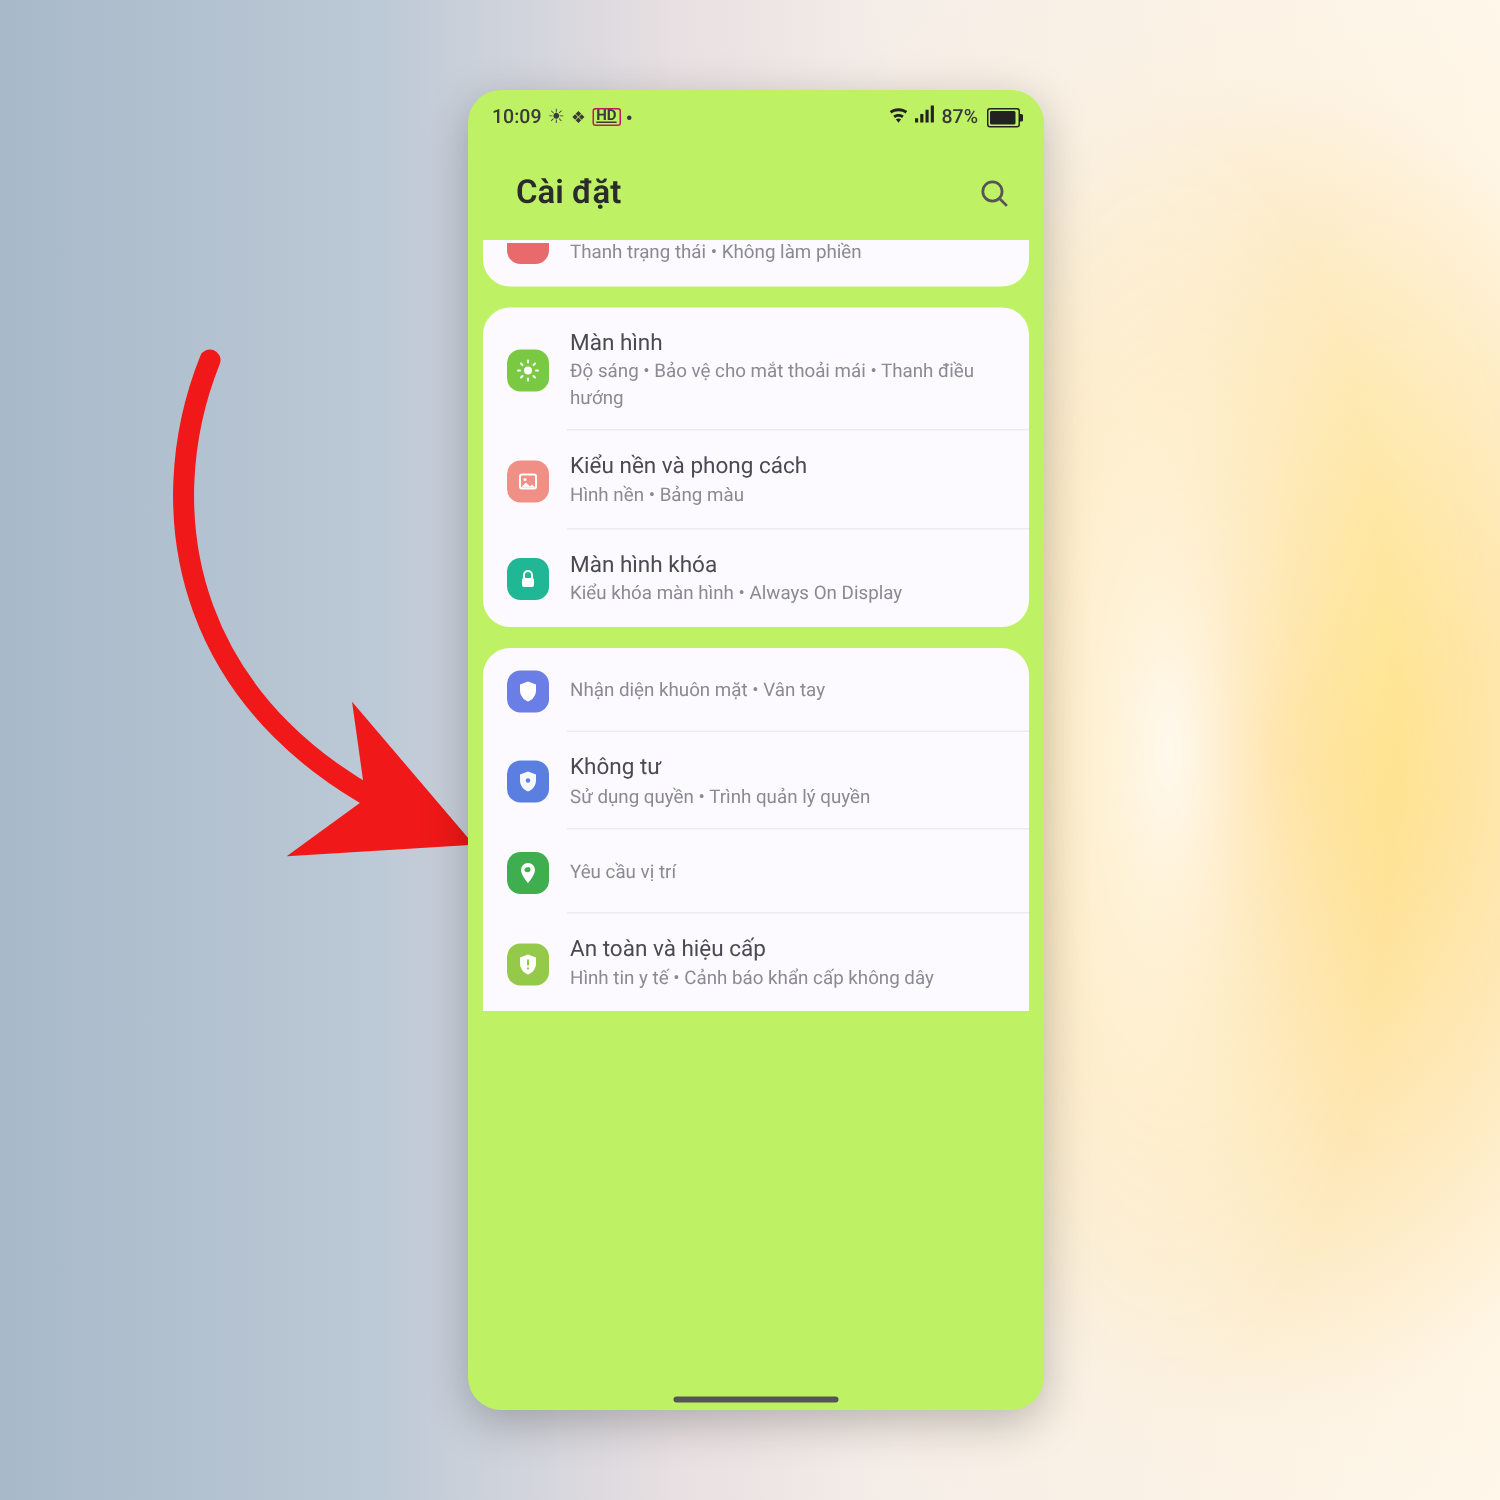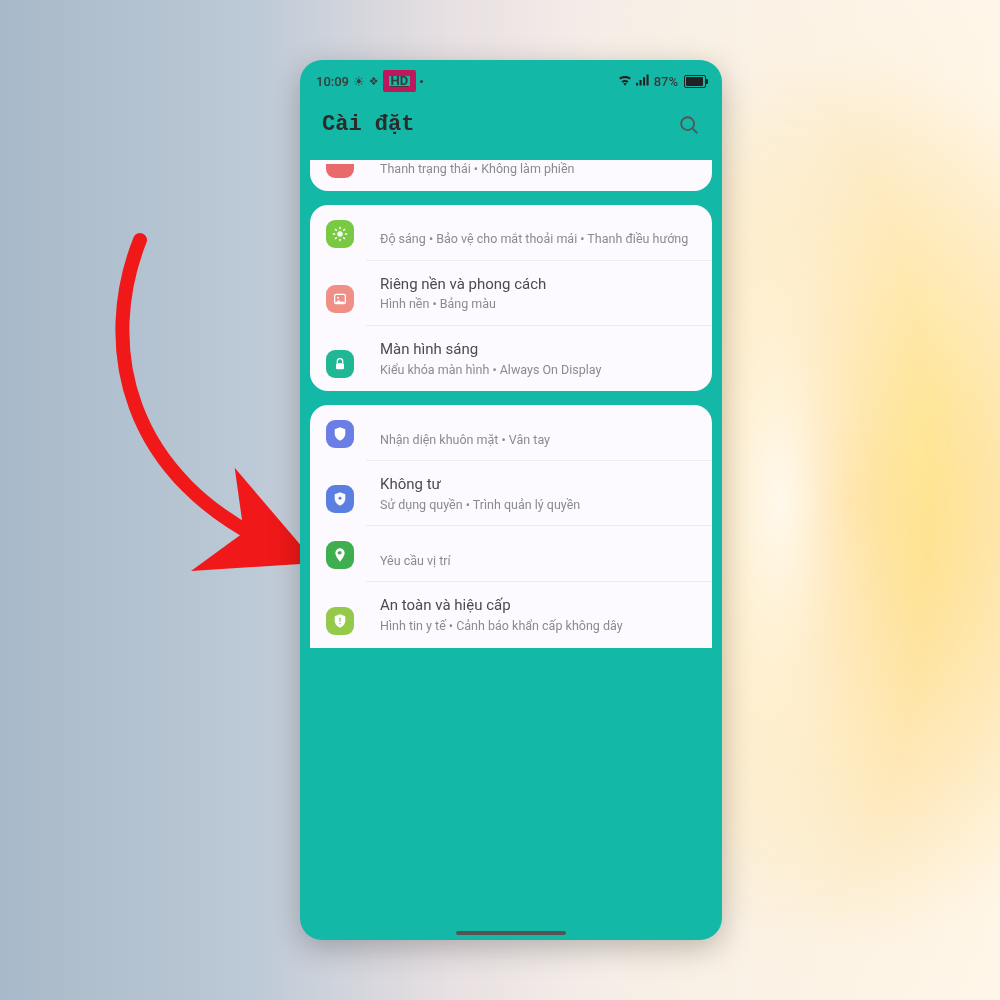--- a/index.html
+++ b/index.html
@@ -6,40 +6,40 @@
   
   .bg{position:absolute;inset:0;background:
       radial-gradient(ellipse 600px 900px at 85% 50%, rgba(255,200,90,0.9) 0%, rgba(255,220,140,0.7) 25%, rgba(255,240,210,0.3) 50%, rgba(255,255,255,0) 70%),
       linear-gradient(90deg, #a8b9c9 0%, #bcc9d6 25%, #e8e0e2 45%, #f5eee8 60%, #fff8ee 100%);
   }
   .bg::before{content:"";position:absolute;inset:0;background:
       radial-gradient(ellipse 250px 700px at 78% 50%, rgba(255,255,255,0.85) 0%, rgba(255,255,255,0) 60%),
       radial-gradient(ellipse 180px 600px at 92% 45%, rgba(255,170,40,0.5) 0%, rgba(255,255,255,0) 55%);
       mix-blend-mode:screen;}
   
-  .phone{position:absolute;left:300px;top:60px;width:422px;height:880px;background:#14b8a6;border-radius:22px;box-shadow:0 8px 30px rgba(0,0,0,0.25);overflow:hidden;}
+  .phone{position:absolute;left:312px;top:60px;width:384px;height:880px;background:#bef264;border-radius:22px;box-shadow:0 8px 30px rgba(0,0,0,0.25);overflow:hidden;}
   
   .status{display:flex;justify-content:space-between;align-items:center;padding:10px 16px 6px;font-size:13px;color:#3a3a3a;font-weight:500;}
   .status .left,.status .right{display:flex;align-items:center;gap:4px;}
-  .hd{font-size:13px;font-weight:700;border:6px solid #be185d;border-radius:2px;padding:0 2px;line-height:10px;text-decoration:underline;}
+  .hd{font-size:10px;font-weight:700;border:1px solid #be185d;border-radius:2px;padding:0 2px;line-height:10px;text-decoration:underline;}
   .dot{width:3px;height:3px;border-radius:50%;background:#3a3a3a;display:inline-block;}
   .batt{display:inline-flex;align-items:center;}
   .batt-body{width:20px;height:11px;border:1px solid #222;border-radius:2px;position:relative;margin-left:2px;}
   .batt-body::after{content:"";position:absolute;right:-3px;top:3px;width:2px;height:5px;background:#222;border-radius:0 1px 1px 0;}
   .batt-fill{position:absolute;left:1px;top:1px;bottom:1px;width:85%;background:#222;border-radius:1px;}
   
   .header{display:flex;justify-content:space-between;align-items:center;padding:14px 22px 18px;}
-  .header h1{margin:0;font-size:22px;font-weight:600;color:#2b2b2b;font-family:Liberation Mono, monospace;}
+  .header h1{margin:10px;font-size:22px;font-weight:600;color:#2b2b2b;}
   .search{width:22px;height:22px;color:#555;}
   
   .scroll{position:absolute;top:100px;bottom:0;left:0;right:0;overflow:hidden;}
   .group{background:#fcfaff;margin:0 10px 14px;border-radius:18px;overflow:hidden;}
   .group.first{border-top-left-radius:0;border-top-right-radius:0;margin-top:0;}
   .group.last{border-bottom-left-radius:0;border-bottom-right-radius:0;margin-bottom:0;}
-  .item{display:flex;align-items:flex-end;padding:14px 16px 13px;gap:26px;position:relative;}
+  .item{display:flex;align-items:center;padding:14px 16px 13px;gap:14px;position:relative;}
   .item:not(:last-child)::after{content:"";position:absolute;left:56px;right:0;bottom:0;height:1px;background:rgba(0,0,0,0.06);}
   .item.clipped{padding-top:0;}
   .icon{width:28px;height:28px;border-radius:9px;flex-shrink:0;display:flex;align-items:center;justify-content:center;color:#fff;margin-top:1px;}
   .icon svg{width:16px;height:16px;}
   .txt{flex:1;min-width:0;}
   .title{font-size:15px;color:#4a4a52;line-height:1.25;margin-bottom:2px;}
   .sub{font-size:12.5px;color:#8a8a92;line-height:1.4;}
   
   .c-red{background:#e96a6a;} .c-green{background:#7ac943;} .c-salmon{background:#ef8f85;}
   .c-purple{background:#a874d9;} .c-cyan{background:#26c0c7;} .c-teal{background:#1fb794;}
@@ -126,49 +126,50 @@
                 <line x1="2" y1="12" x2="4" y2="12"></line>
                 <line x1="20" y1="12" x2="22" y2="12"></line>
                 <line x1="5" y1="5" x2="6.5" y2="6.5"></line>
                 <line x1="17.5" y1="17.5" x2="19" y2="19"></line>
                 <line x1="5" y1="19" x2="6.5" y2="17.5"></line>
                 <line x1="17.5" y1="6.5" x2="19" y2="5"></line>
               </g>
             </svg>
         </div>
         <div class="txt">
+          <div class="title">Màn hình</div>
           <div class="sub">Độ sáng  •  Bảo vệ cho mắt thoải mái  •  Thanh điều hướng</div>
         </div>
       </div>
 
       <div class="item">
         <div class="icon c-salmon">
           <svg viewBox="0 0 24 24" fill="currentColor">
               <rect x="4" y="5" width="16" height="14" rx="2" fill="none" stroke="currentColor" stroke-width="2"></rect>
               <circle cx="9" cy="10" r="1.5"></circle>
               <path d="M5 18l5-5 4 4 2-2 3 3"></path>
             </svg>
         </div>
         <div class="txt">
-          <div class="title">Riêng nền và phong cách</div>
+          <div class="title">Kiểu nền và phong cách</div>
           <div class="sub">Hình nền  •  Bảng màu</div>
         </div>
       </div>
 
 
 
       <div class="item">
         <div class="icon c-teal">
           <svg viewBox="0 0 24 24" fill="currentColor">
               <rect x="6" y="11" width="12" height="9" rx="2"></rect>
               <path d="M8 11V8a4 4 0 018 0v3" fill="none" stroke="currentColor" stroke-width="2"></path>
             </svg>
         </div>
         <div class="txt">
-          <div class="title">Màn hình sáng</div>
+          <div class="title">Màn hình khóa</div>
           <div class="sub">Kiểu khóa màn hình  •  Always On Display</div>
         </div>
       </div>
 
     </div>
 
     <div class="group last">
 
       <div class="item">
         <div class="icon c-blue">

